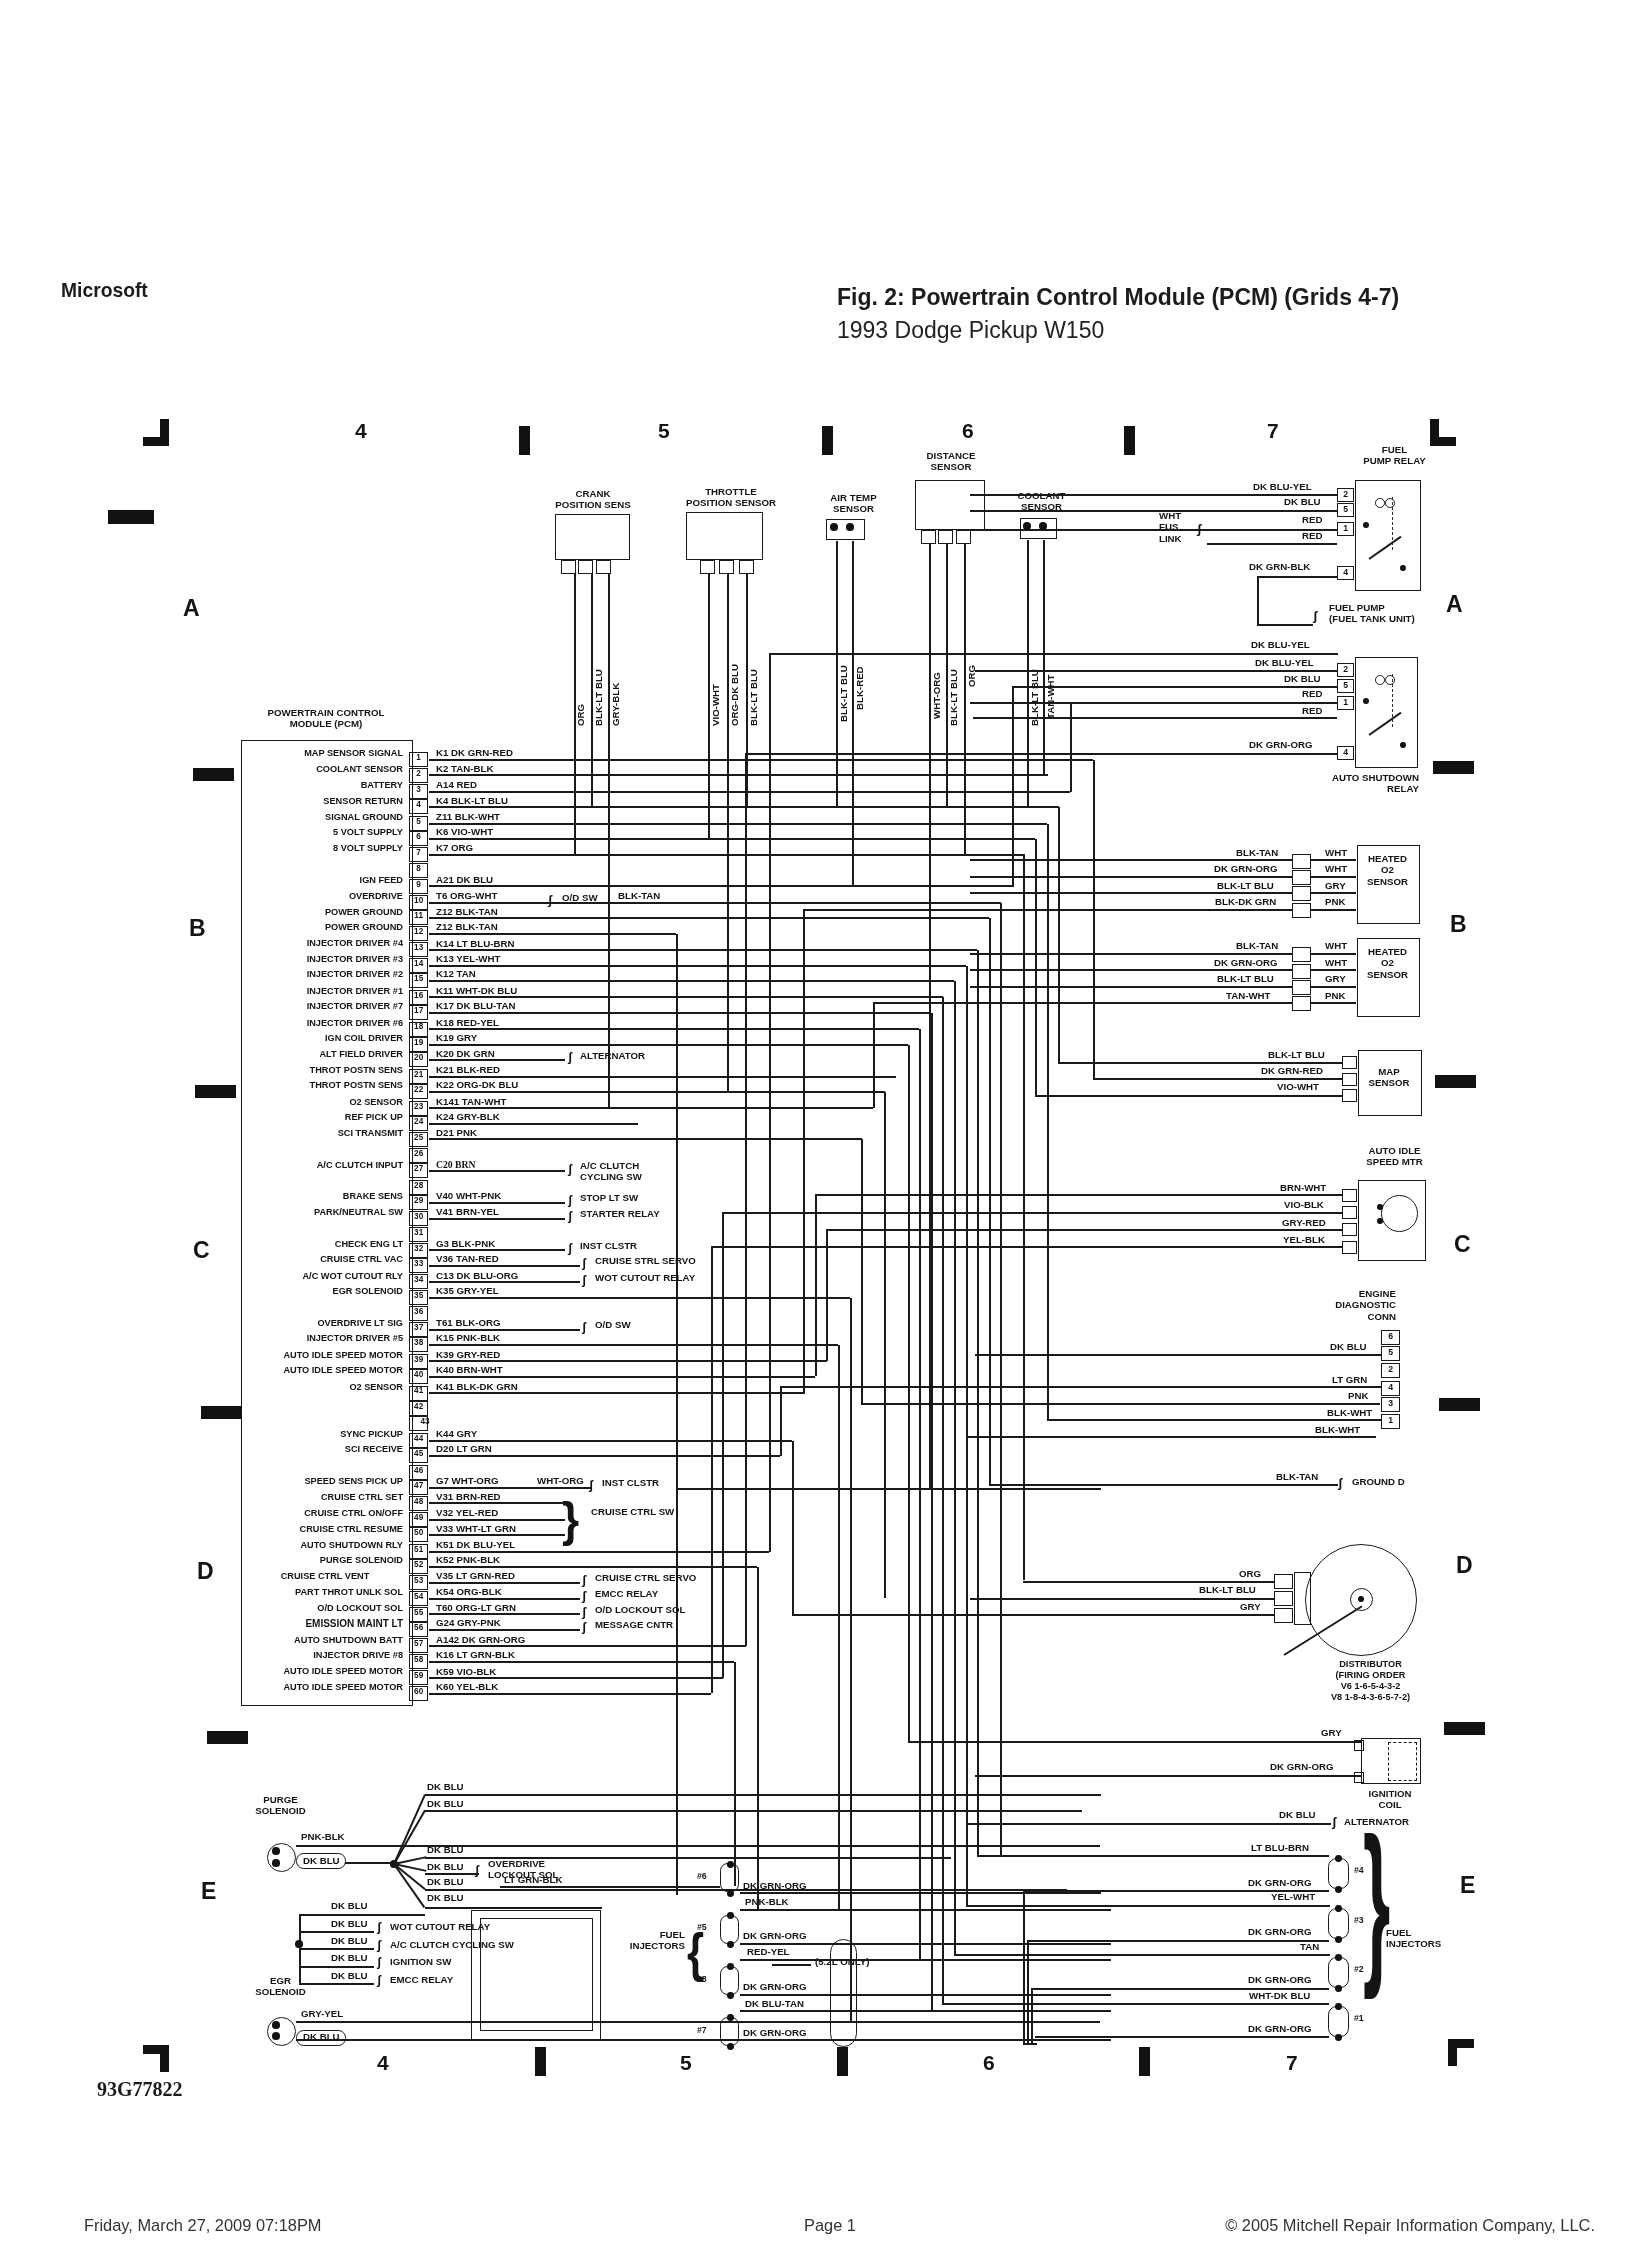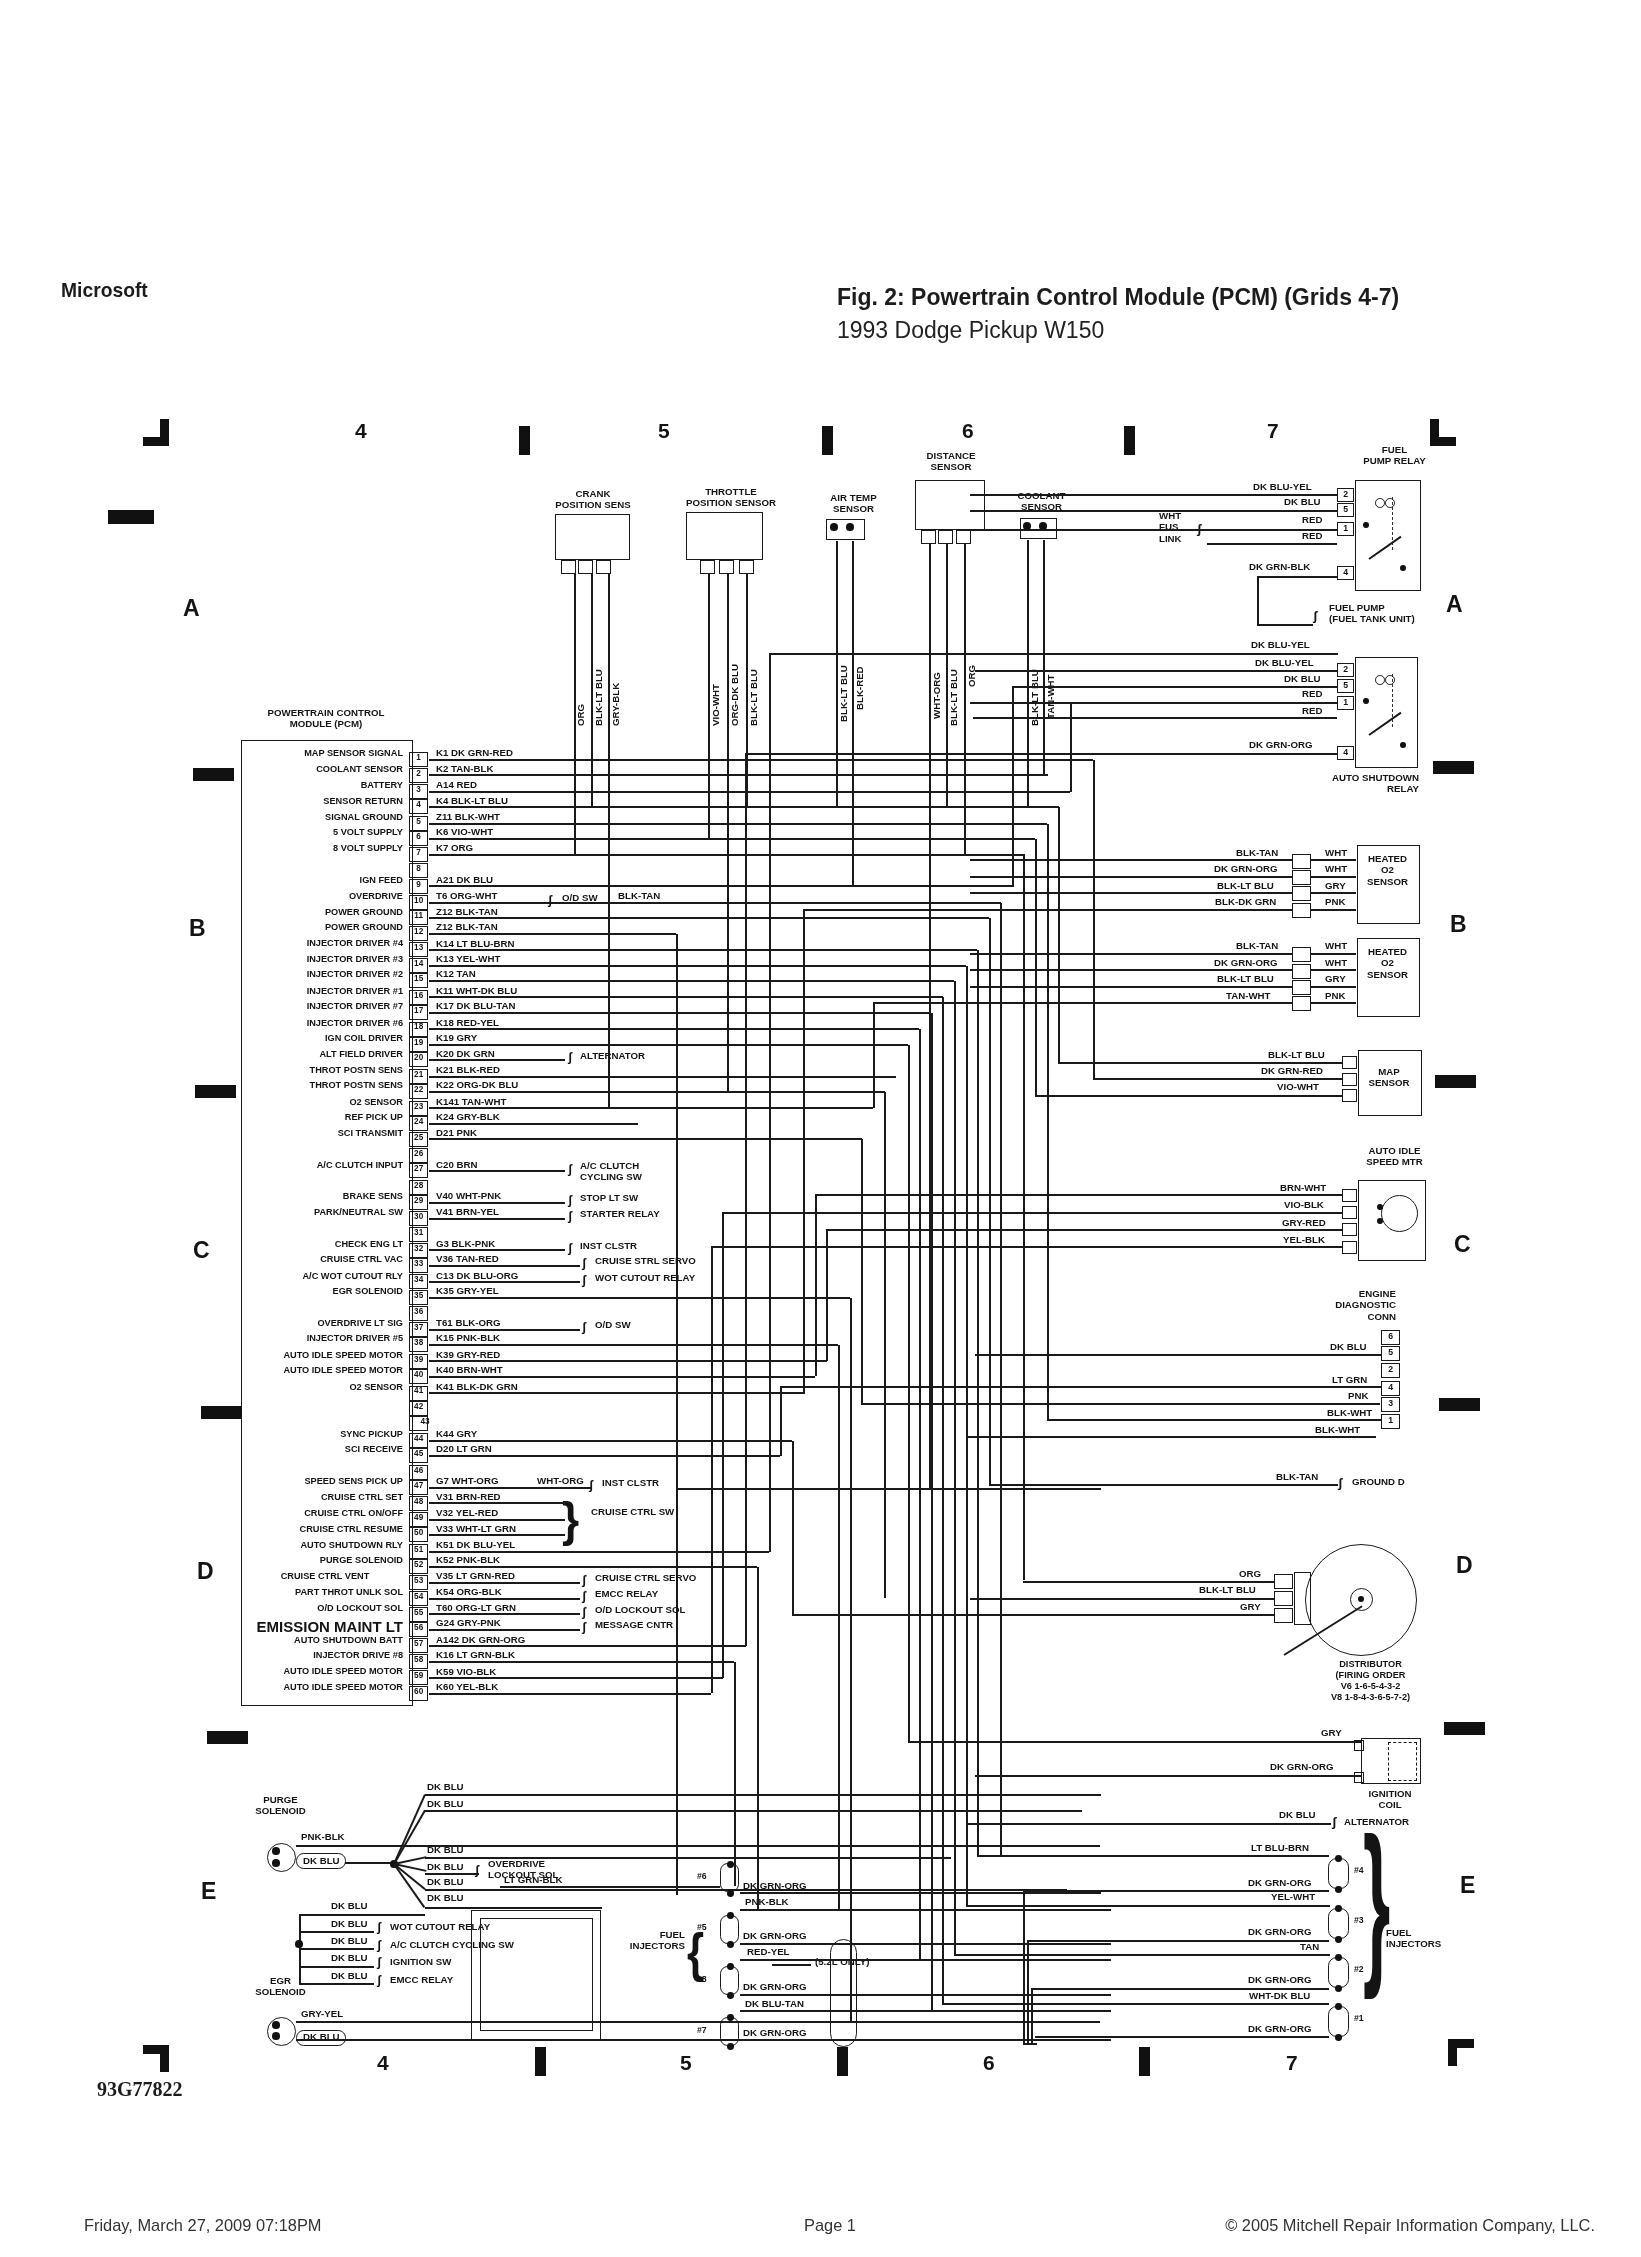--- a/index.html
+++ b/index.html
@@ -617,21 +617,21 @@
       <div class="bx" style="left: 409px; top: 1132px; width: 19.3px; height: 14.5px;"></div>
       <div class="t" style="left: 409px; top: 1133px; font-size: 8.2px; width: 19.3px; text-align: center;">25</div>
       <div class="t" style="left: 436px; top: 1127px;">D21 PNK</div>
       <div class="ln" style="left: 429px; top: 1138px; width: 433px; height: 1.9px;"></div>
       <div class="ln" style="left: 861px; top: 1139px; height: 264px; width: 1.9px;"></div>
       <div class="bx" style="left: 409px; top: 1148px; width: 19.3px; height: 14.5px;"></div>
       <div class="t" style="left: 409px; top: 1149px; font-size: 8.2px; width: 19.3px; text-align: center;">26</div>
       <div class="t" style="left: 247px; top: 1160px; font-size: 9.2px; width: 156px; text-align: right;">A/C CLUTCH INPUT</div>
       <div class="bx" style="left: 409px; top: 1163px; width: 19.3px; height: 14.5px;"></div>
       <div class="t" style="left: 409px; top: 1164px; font-size: 8.2px; width: 19.3px; text-align: center;">27</div>
-      <div class="t" style="left: 436px; top: 1159px;">C20 BRN</div>
+      <div class="t" style="left: 436px; top: 1159px; font-family: Liberation Serif, serif;">C20 BRN</div>
       <div class="ln" style="left: 429px; top: 1170px; width: 136px; height: 1.9px;"></div>
       <div class="t" style="left: 568px; top: 1162px; font-size: 12.6px;">ʃ</div>
       <div class="t" style="left: 580px; top: 1160px;">A/C CLUTCH
 CYCLING SW</div>
       <div class="bx" style="left: 409px; top: 1180px; width: 19.3px; height: 14.5px;"></div>
       <div class="t" style="left: 409px; top: 1181px; font-size: 8.2px; width: 19.3px; text-align: center;">28</div>
       <div class="t" style="left: 247px; top: 1191px; font-size: 9.2px; width: 156px; text-align: right;">BRAKE SENS</div>
       <div class="bx" style="left: 409px; top: 1195px; width: 19.3px; height: 14.5px;"></div>
       <div class="t" style="left: 409px; top: 1196px; font-size: 8.2px; width: 19.3px; text-align: center;">29</div>
       <div class="t" style="left: 436px; top: 1190px;">V40 WHT-PNK</div>
@@ -774,21 +774,21 @@
       <div class="ln" style="left: 429px; top: 1598px; width: 151px; height: 1.9px;"></div>
       <div class="t" style="left: 582px; top: 1589px; font-size: 12.6px;">ʃ</div>
       <div class="t" style="left: 595px; top: 1588px;">EMCC RELAY</div>
       <div class="t" style="left: 247px; top: 1603px; font-size: 9.2px; width: 156px; text-align: right;">O/D LOCKOUT SOL</div>
       <div class="bx" style="left: 409px; top: 1607px; width: 19.3px; height: 14.5px;"></div>
       <div class="t" style="left: 409px; top: 1608px; font-size: 8.2px; width: 19.3px; text-align: center;">55</div>
       <div class="t" style="left: 436px; top: 1602px;">T60 ORG-LT GRN</div>
       <div class="ln" style="left: 429px; top: 1613px; width: 151px; height: 1.9px;"></div>
       <div class="t" style="left: 582px; top: 1605px; font-size: 12.6px;">ʃ</div>
       <div class="t" style="left: 595px; top: 1604px;">O/D LOCKOUT SOL</div>
-      <div class="t" style="left: 247px; top: 1618px; font-size: 15px; width: 156px; text-align: right;">EMISSION MAINT LT</div>
+      <div class="t" style="left: 247px; top: 1618px; font-size: 10px; width: 156px; text-align: right;">EMISSION MAINT LT</div>
       <div class="bx" style="left: 409px; top: 1622px; width: 19.3px; height: 14.5px;"></div>
       <div class="t" style="left: 409px; top: 1623px; font-size: 8.2px; width: 19.3px; text-align: center;">56</div>
       <div class="t" style="left: 436px; top: 1617px;">G24 GRY-PNK</div>
       <div class="ln" style="left: 429px; top: 1629px; width: 151px; height: 1.9px;"></div>
       <div class="t" style="left: 582px; top: 1620px; font-size: 12.6px;">ʃ</div>
       <div class="t" style="left: 595px; top: 1619px;">MESSAGE CNTR</div>
       <div class="t" style="left: 247px; top: 1635px; font-size: 9.2px; width: 156px; text-align: right;">AUTO SHUTDOWN BATT</div>
       <div class="bx" style="left: 409px; top: 1638px; width: 19.3px; height: 14.5px;"></div>
       <div class="t" style="left: 409px; top: 1639px; font-size: 8.2px; width: 19.3px; text-align: center;">57</div>
       <div class="t" style="left: 436px; top: 1634px;">A142 DK GRN-ORG</div>

